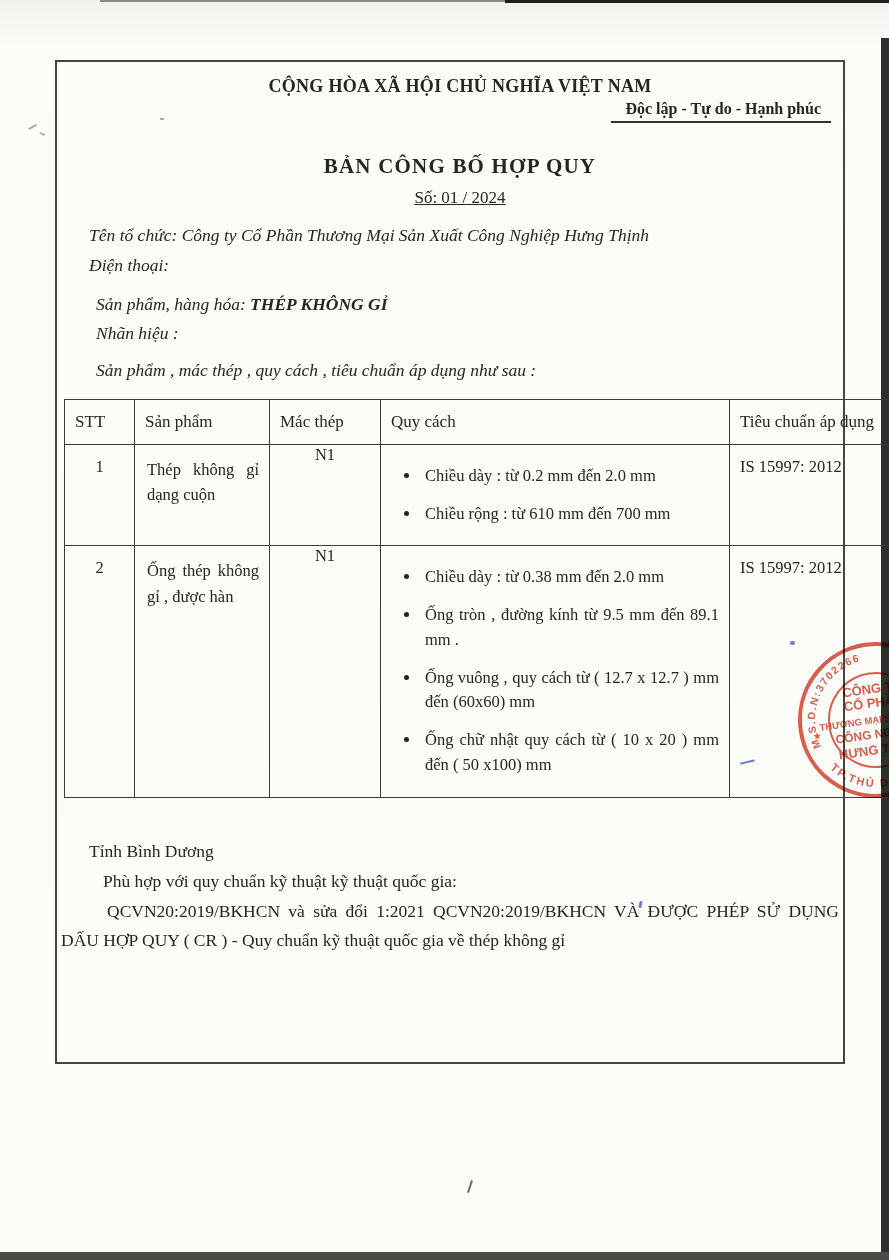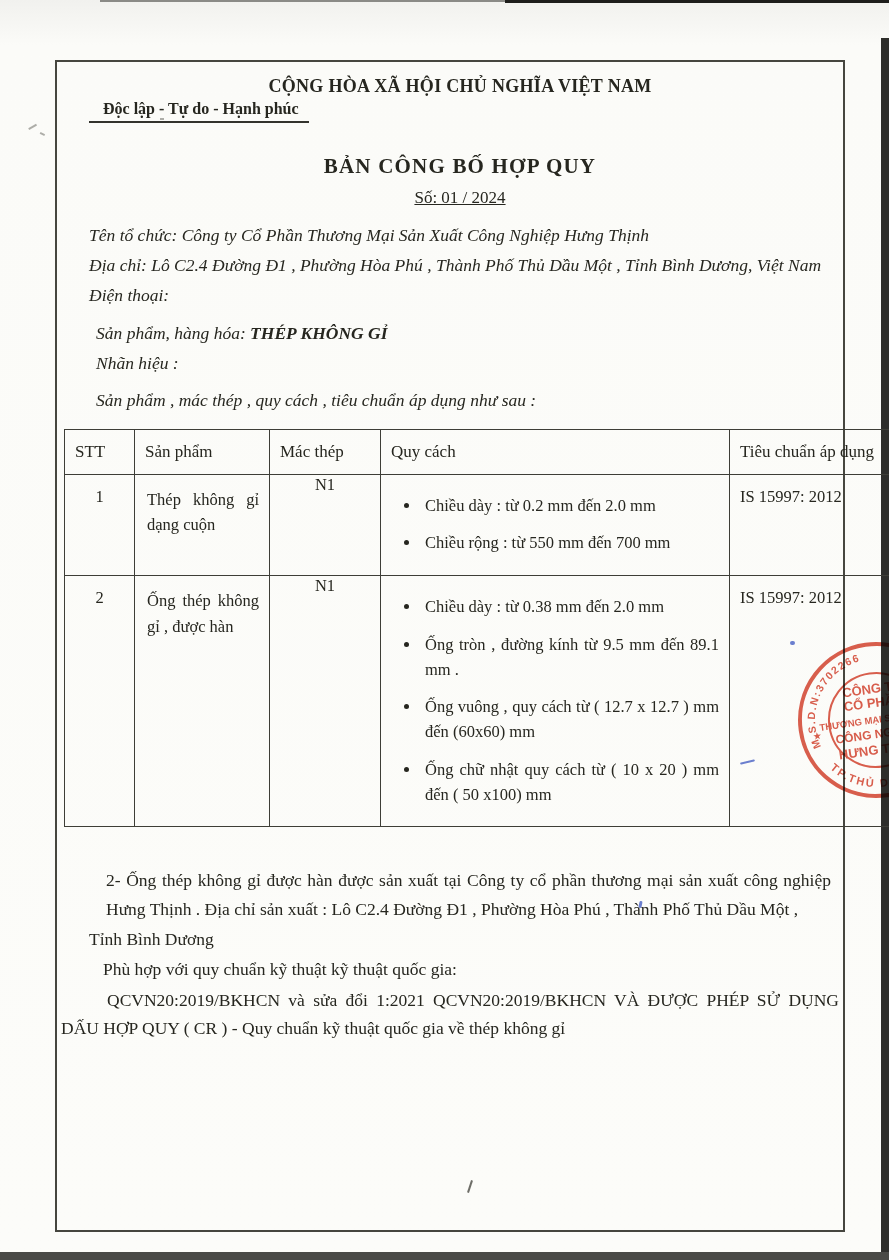--- a/index.html
+++ b/index.html
@@ -13,27 +13,27 @@
     background:linear-gradient(180deg,#f1f1ee 0,#fbfbf8 45px,#fcfcf9 100%);
     color:#26261f;
   }
   
   .edge-top-light{position:absolute;left:100px;top:0;width:789px;height:2px;background:#8a8a86;}
   .edge-top-dark{position:absolute;left:505px;top:0;width:384px;height:3px;background:#1d1d1b;}
   .edge-right{position:absolute;left:881px;top:38px;width:8px;height:1222px;background:#2e2e2b;}
   .edge-bottom{position:absolute;left:0;top:1252px;width:889px;height:8px;background:#4a4a46;}
   
   .frame{
-    position:absolute;left:55px;top:60px;width:790px;height:1172px;
+    position:absolute;left:55px;top:60px;width:790px;height:1004px;
     box-sizing:border-box;border:2px solid #46463f;
     padding:12px 12px 0 32px;
   }
   .center{text-align:center;}
   .nat-title{font-size:18px;font-weight:bold;letter-spacing:.3px;margin:2px 0 0 0;}
-  .motto-wrap{text-align:left;margin-top:3px;}
+  .motto-wrap{text-align:right;margin-top:3px;}
   .motto{
     display:inline-block;font-size:16px;font-weight:bold;
     border-bottom:2px solid #33332d;padding:0 10px 3px 14px;
   }
   .doc-title{font-size:21px;font-weight:bold;letter-spacing:1.2px;margin:31px 0 0 0;}
   .doc-number{font-size:17px;margin:9px 0 0 0;text-decoration:underline;}
   .info{margin-top:13px;font-size:17.5px;line-height:1.7;font-style:italic;}
   .info p{margin:0;}
   .p-product{margin-top:9px !important;text-indent:7px;}
   .p-brand{text-indent:7px;}
@@ -109,21 +109,20 @@
     <div class="nat-title center">CỘNG HÒA XÃ HỘI CHỦ NGHĨA VIỆT NAM</div>
     <div class="motto-wrap">
       <span class="motto">Độc lập - Tự do - Hạnh phúc</span>
     </div>
 
     <div class="doc-title center">BẢN CÔNG BỐ HỢP QUY</div>
     <div class="doc-number center">Số: 01 / 2024</div>
 
     <div class="info">
       <p>Tên tổ chức: Công ty Cổ Phần Thương Mại Sản Xuất Công Nghiệp Hưng Thịnh</p>
-      <p>Địa chỉ: Lô C2.4 Đường Đ1 , Phường Hòa Phú , Thành Phố Thủ Dầu Một , Tỉnh Bình Dương, Việt Nam</p>
       <p>Điện thoại:</p>
       <p class="p-product"><span>Sản phẩm, hàng hóa: </span><span class="bold">THÉP KHÔNG GỈ</span></p>
       <p class="p-brand">Nhãn hiệu :</p>
       <p class="p-intro">Sản phẩm , mác thép , quy cách , tiêu chuẩn áp dụng như sau :</p>
     </div>
 
     <table class="spec">
       <thead>
         <tr>
           <th class="c-stt">STT</th>
@@ -134,21 +133,21 @@
         </tr>
       </thead>
       <tbody>
         <tr class="r1">
           <td class="c-stt">1</td>
           <td class="c-sp">Thép không gỉ dạng cuộn</td>
           <td class="c-mt">N1</td>
           <td class="c-qc">
             <ul>
               <li>Chiều dày : từ 0.2 mm đến 2.0 mm</li>
-              <li>Chiều rộng : từ 550 mm đến 700 mm</li>
+              <li>Chiều rộng : từ 610 mm đến 700 mm</li>
             </ul>
           </td>
           <td class="c-tc">IS 15997: 2012</td>
         </tr>
         <tr class="r2">
           <td class="c-stt">2</td>
           <td class="c-sp">Ống thép không gỉ , được hàn</td>
           <td class="c-mt">N1</td>
           <td class="c-qc">
             <ul>
@@ -157,21 +156,20 @@
               <li>Ống vuông , quy cách từ ( 12.7 x 12.7 ) mm đến (60x60) mm</li>
               <li>Ống chữ nhật quy cách từ ( 10 x 20 ) mm đến ( 50 x100) mm</li>
             </ul>
           </td>
           <td class="c-tc">IS 15997: 2012</td>
         </tr>
       </tbody>
     </table>
 
     <div class="notes">
-      <p class="n2">2-  Ống thép không gỉ được hàn được sản xuất tại Công ty cổ phần thương mại sản xuất công nghiệp Hưng Thịnh . Địa chỉ sản xuất : Lô C2.4 Đường Đ1 , Phường Hòa Phú , Thành Phố Thủ Dầu Một ,</p>
       <p class="n3">Tỉnh Bình Dương</p>
       <p class="n4">Phù hợp với quy chuẩn kỹ thuật kỹ thuật quốc gia:</p>
       <p class="n5">QCVN20:2019/BKHCN  và  sửa  đổi  1:2021  QCVN20:2019/BKHCN  VÀ  ĐƯỢC PHÉP SỬ DỤNG DẤU HỢP QUY ( CR ) -  Quy chuẩn kỹ thuật quốc gia về thép không gỉ</p>
     </div>
 
   </div>
 
   <svg class="stamp" viewBox="0 0 170 170" xmlns="http://www.w3.org/2000/svg">
     <g transform="rotate(-8 85 85)" fill="none" stroke="#d8513f">
       <circle cx="85" cy="85" r="76" stroke-width="4"></circle>

